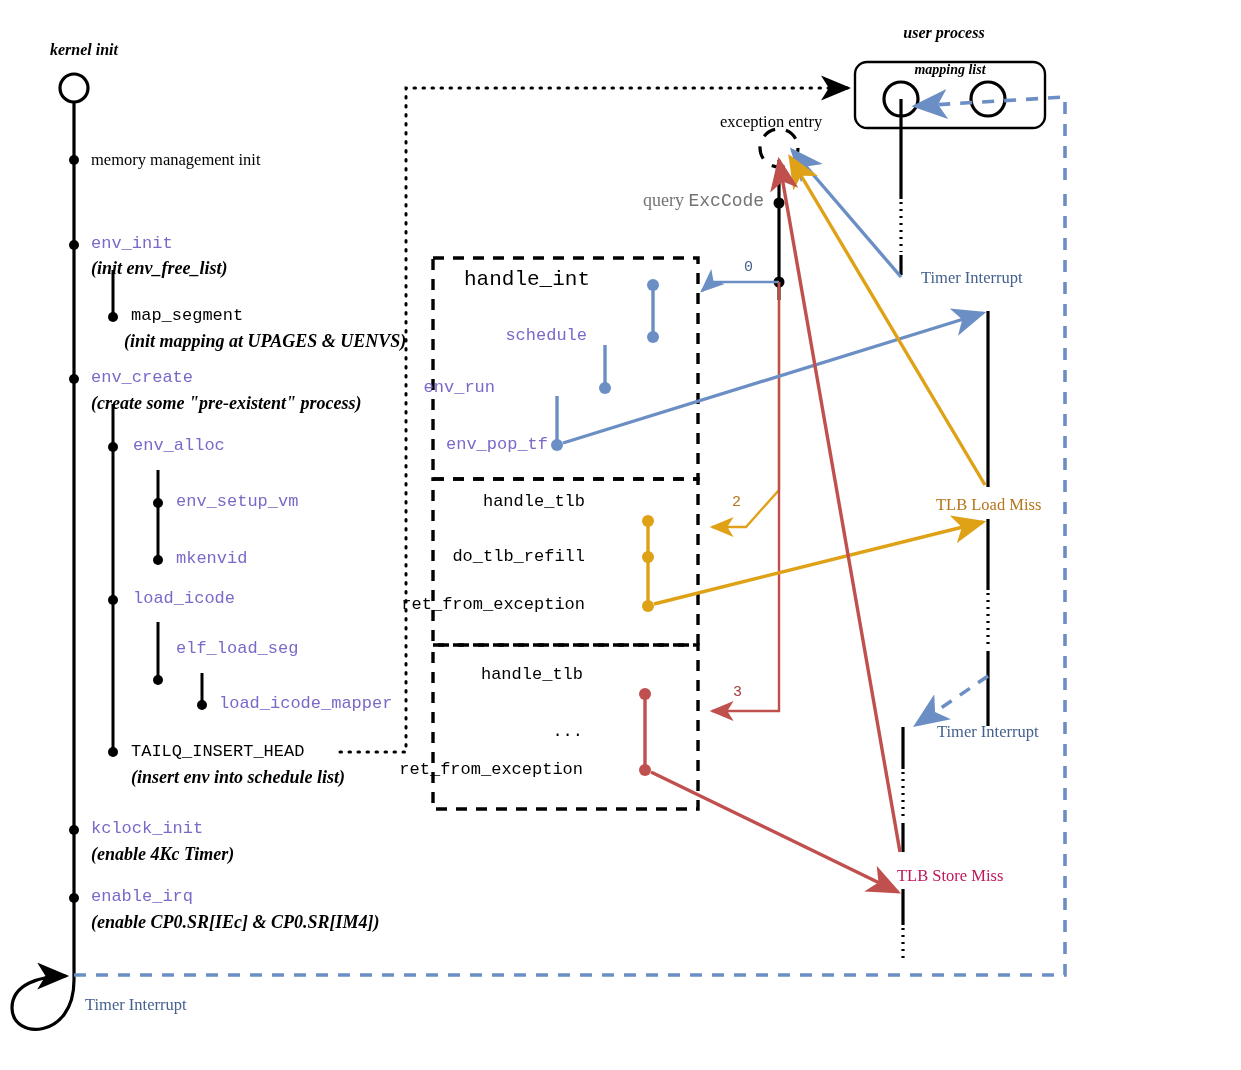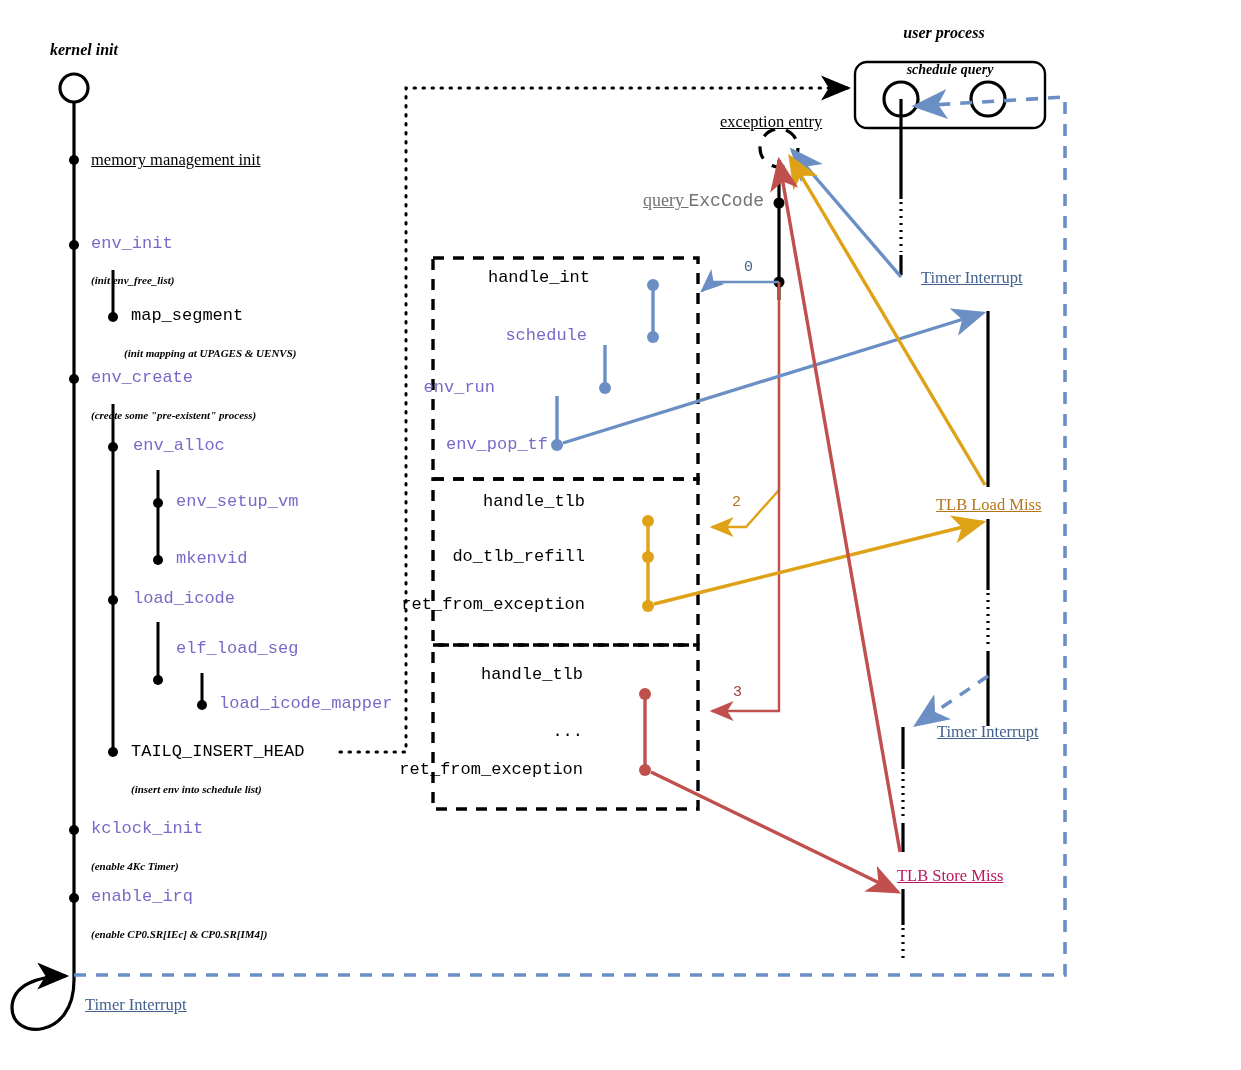--- a/index.html
+++ b/index.html
@@ -1,23 +1,23 @@
 <!DOCTYPE html>
 <html><head>
 <meta charset="utf-8">
 <style>
   html,body{margin:0;padding:0;background:#ffffff;}
   #stage{position:relative;width:1241px;height:1070px;background:#fff;
          font-family:"Liberation Serif",serif;overflow:hidden;}
   svg{position:absolute;left:0;top:0;width:1241px;height:1070px;}
   .lbl{position:absolute;white-space:nowrap;}
-  .serif{font-family:"Liberation Serif",serif;text-decoration:underline;}
+  .serif{font-family:"Liberation Serif",serif;}
   .mono{font-family:"Liberation Mono",monospace;}
   .ital{font-family:"Liberation Serif",serif;font-style:italic;font-weight:bold;}
-  .note{font-family:"Liberation Serif",serif;font-style:italic;font-weight:bold;font-size:11px;color:#000;margin-top:16px;}
+  .note{font-family:"Liberation Serif",serif;font-style:italic;font-weight:bold;font-size:18px;color:#000;}
 </style>
 </head>
 <body>
 
 <div id="stage">
 
 <svg viewBox="0 0 1241 1070" xmlns="http://www.w3.org/2000/svg">
   <defs>
     <marker id="arrBlue" markerWidth="11" markerHeight="11" refX="9" refY="4.2" orient="auto">
       <path d="M0,0 L10,4.2 L0,8.4 L2.6,4.2 Z" fill="#6B8FC4"></path>
@@ -194,21 +194,21 @@
 
   <g>
     <path d="M74,975 L1065,975 L1065,186" fill="none" stroke="#6B8FC4" stroke-width="3.6" stroke-dasharray="12,10"></path>
   </g>
 </svg>
 
 <div class="lbl ital" style="left:50px;top:41px;font-size:16px;">kernel init</div>
 
 <div class="lbl ital" style="left:900px;top:24px;font-size:16px;transform:translateX(-50%);margin-left:44px;">user process</div>
 
-<div class="lbl ital" style="left:950px;top:62px;font-size:14px;transform:translateX(-50%);">schedule query</div>
+<div class="lbl ital" style="left:950px;top:62px;font-size:14px;transform:translateX(-50%);">mapping list</div>
 
 <div class="lbl serif" style="left:720px;top:112px;font-size:16.5px;color:#000;">exception entry</div>
 
 <div class="lbl" style="left:643px;top:190px;font-size:18px;color:#737373;"><span class="serif">query </span><span class="mono">ExcCode</span></div>
 
 <div class="lbl serif" style="left:91px;top:150px;font-size:16.5px;color:#000;">memory management init</div>
 
 <div class="lbl mono" style="left:91px;top:234px;font-size:17px;color:#7B68C8;">env_init</div>
 <div class="lbl note" style="left:91px;top:258px;">(init env_free_list)</div>
 
@@ -232,21 +232,21 @@
 
 <div class="lbl mono" style="left:131px;top:742px;font-size:17px;color:#000;">TAILQ_INSERT_HEAD</div>
 <div class="lbl note" style="left:131px;top:767px;">(insert env into schedule list)</div>
 
 <div class="lbl mono" style="left:91px;top:819px;font-size:17px;color:#7B68C8;">kclock_init</div>
 <div class="lbl note" style="left:91px;top:844px;">(enable 4Kc Timer)</div>
 
 <div class="lbl mono" style="left:91px;top:887px;font-size:17px;color:#7B68C8;text-align:right;">enable_irq</div>
 <div class="lbl note" style="left:91px;top:912px;">(enable CP0.SR[IEc] &amp; CP0.SR[IM4])</div>
 
-<div class="lbl mono" style="left:590px;top:268px;font-size:17px;color:#000;transform:translateX(-100%);">handle_int</div>
+<div class="lbl mono" style="left:590px;top:268px;font-size:21px;color:#000;transform:translateX(-100%);">handle_int</div>
 <div class="lbl mono" style="left:543px;top:326px;font-size:17px;color:#7B68C8;transform:translateX(-100%);margin-left:44px;">schedule</div>
 <div class="lbl mono" style="left:495px;top:378px;font-size:17px;color:#7B68C8;transform:translateX(-100%);">env_run</div>
 <div class="lbl mono" style="left:446px;top:435px;font-size:17px;color:#7B68C8;">env_pop_tf</div>
 <div class="lbl mono" style="left:744px;top:259px;font-size:15px;color:#44618E;">0</div>
 
 <div class="lbl mono" style="left:585px;top:492px;font-size:17px;color:#000;transform:translateX(-100%);">handle_tlb</div>
 <div class="lbl mono" style="left:585px;top:547px;font-size:17px;color:#000;transform:translateX(-100%);">do_tlb_refill</div>
 <div class="lbl mono" style="left:585px;top:595px;font-size:17px;color:#000;transform:translateX(-100%);">ret_from_exception</div>
 <div class="lbl mono" style="left:732px;top:494px;font-size:15px;color:#B5751A;">2</div>
 

